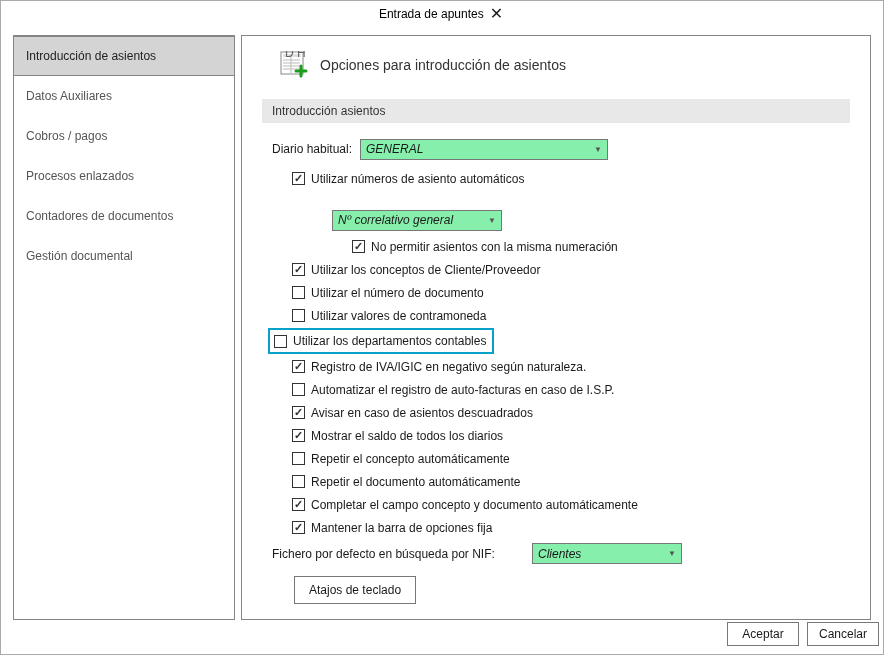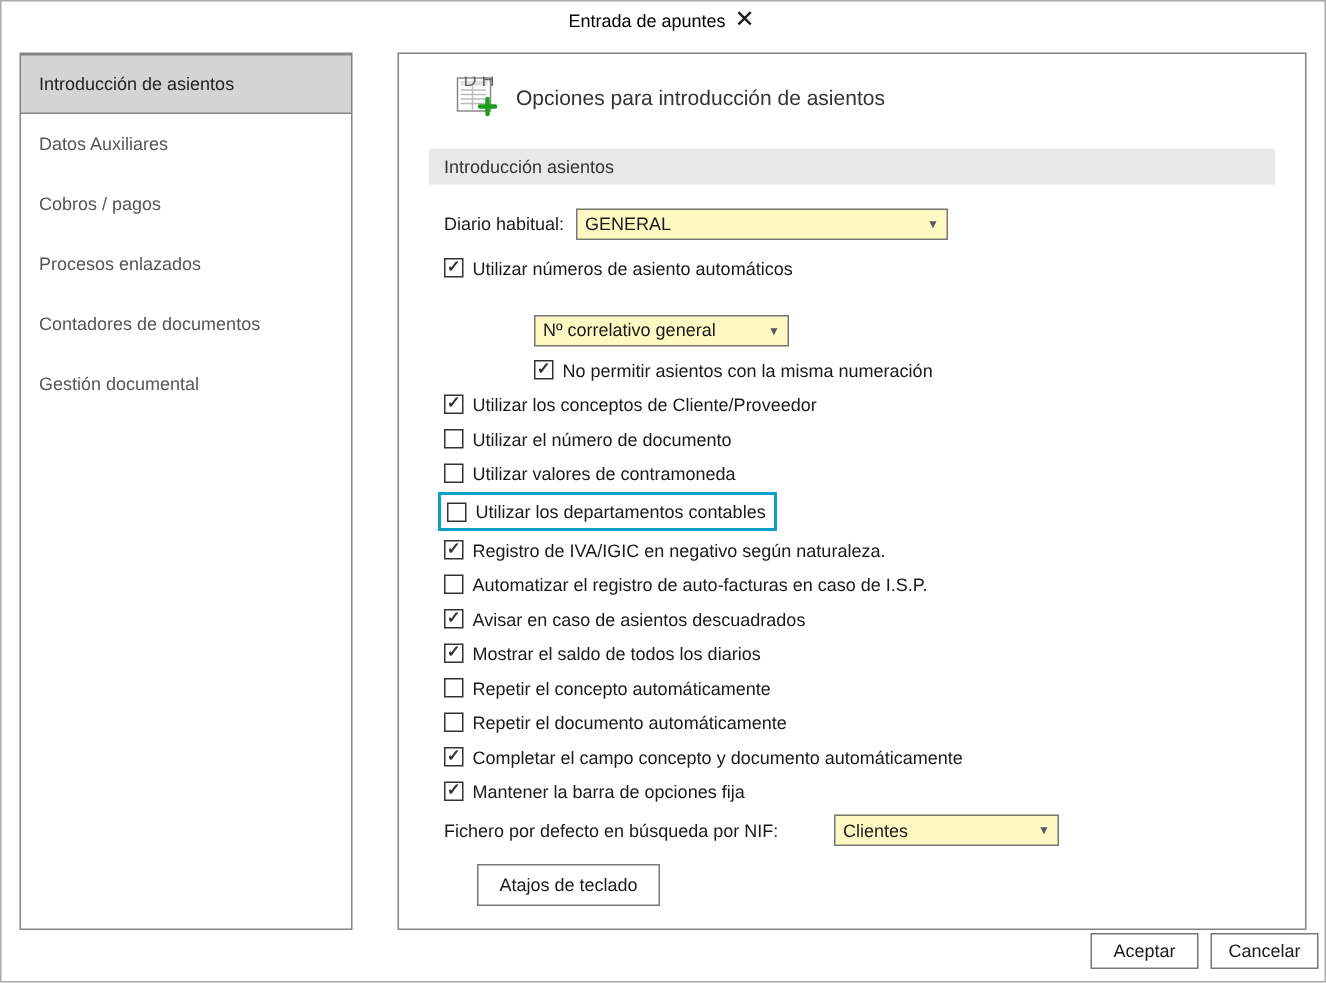--- a/index.html
+++ b/index.html
@@ -1,34 +1,34 @@
 <!DOCTYPE html>
 <html><head>
   <meta charset="utf-8">
   <style>
     * { box-sizing: border-box; font-family: "Segoe UI", Tahoma, Arial, sans-serif; font-size: 12px; margin: 0; padding: 0; }
     body { width: 884px; height: 655px; background: #ffffff; color: #1a1a1a; position: relative; border: 1px solid #aaa; }
     .titlebar { height: 26px; display: flex; align-items: center; justify-content: center; padding: 0 8px 0 12px; }
     .titlebar-title { font-size: 12px; color: #000; }
     .close-x { font-size: 16px; line-height: 1; cursor: pointer; padding: 2px 6px; font-family: Arial, sans-serif; }
-    .main { display: flex; gap: 30px; padding: 8px 12px 6px 12px; }
+    .main { display: flex; gap: 6px; padding: 8px 12px 6px 12px; }
     .sidebar { width: 222px; border: 1px solid #848484; background: #fff; padding: 0; }
     .sidebar-item { padding: 12px 12px; color: #555; cursor: pointer; border-top: 1px solid transparent; border-bottom: 1px solid transparent; }
     .sidebar-item.active { background: #d4d4d4; color: #222; border-top: 1px solid #848484; border-bottom: 1px solid #848484; }
     .content { flex: 1; border: 1px solid #848484; background: #fff; padding: 15px 20px 20px 20px; height: 585px; overflow: hidden; }
     .header-row { display: flex; align-items: center; gap: 12px; margin-bottom: 20px; padding-left: 18px; }
     .header-icon svg { display: block; }
     .header-title { font-size: 14px; color: #333; }
     .section-header { background: #e8e8e8; padding: 5px 10px; color: #333; margin-bottom: 14px; }
     .form-body { padding-left: 10px; }
     .row { display: flex; align-items: center; min-height: 24px; margin-bottom: 2px; }
     .label-fixed { display: inline-block; }
-    .select { border: 1px solid #777; background: #fef9c3; height: 21px; padding: 0 5px; display: inline-flex; align-items: center; justify-content: space-between; cursor: pointer; }
+    .select { border: 1px solid #777; background: #86efac; height: 21px; padding: 0 5px; display: inline-flex; align-items: center; justify-content: space-between; cursor: pointer; font-style: italic; }
     .select .caret { margin-left: 8px; font-size: 8px; color: #555; }
-    .chk-row { display: flex; align-items: center; min-height: 23px; }
+    .chk-row { display: flex; align-items: center; min-height: 23px; margin-left: 20px; }
     .chk-box { width: 13px; height: 13px; border: 1px solid #333; display: inline-flex; align-items: center; justify-content: center; margin-right: 6px; background: #fff; cursor: pointer; flex-shrink: 0;}
     .chk-box.checked::after { content: "✓"; font-size: 11px; line-height: 1; color: #333; font-weight: bold; }
     .indent-1 { padding-left: 60px; }
     .highlight-box { border: 2px solid #09a0c9; display: inline-flex; align-items: center; padding: 4px 6px 4px 2px; margin: 1px 0; }
     .nif-row { display:flex; align-items:center; margin-top:4px; }
     .btn { border: 1px solid #777; background: #fff; padding: 6px 14px; cursor: pointer; display: inline-block; }
     .footer { position: absolute; bottom: 0; left: 0; right: 0; height: 34px; display: flex; align-items: center; justify-content: flex-end; gap: 8px; padding: 0 4px 6px 0; }
     .footer .btn { min-width: 72px; text-align: center; padding: 4px 10px; }
   </style>
 </head>

